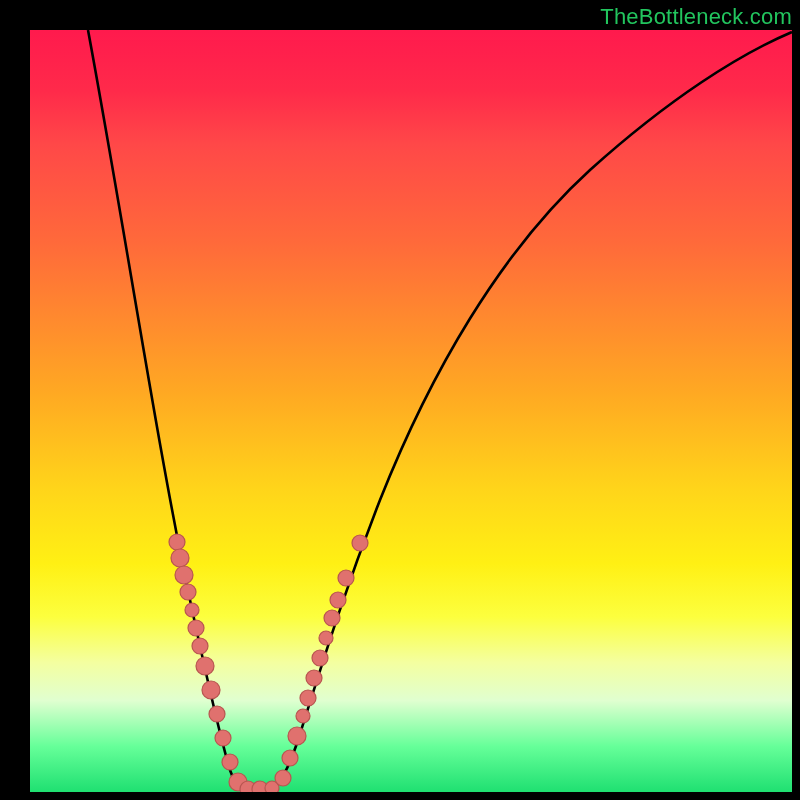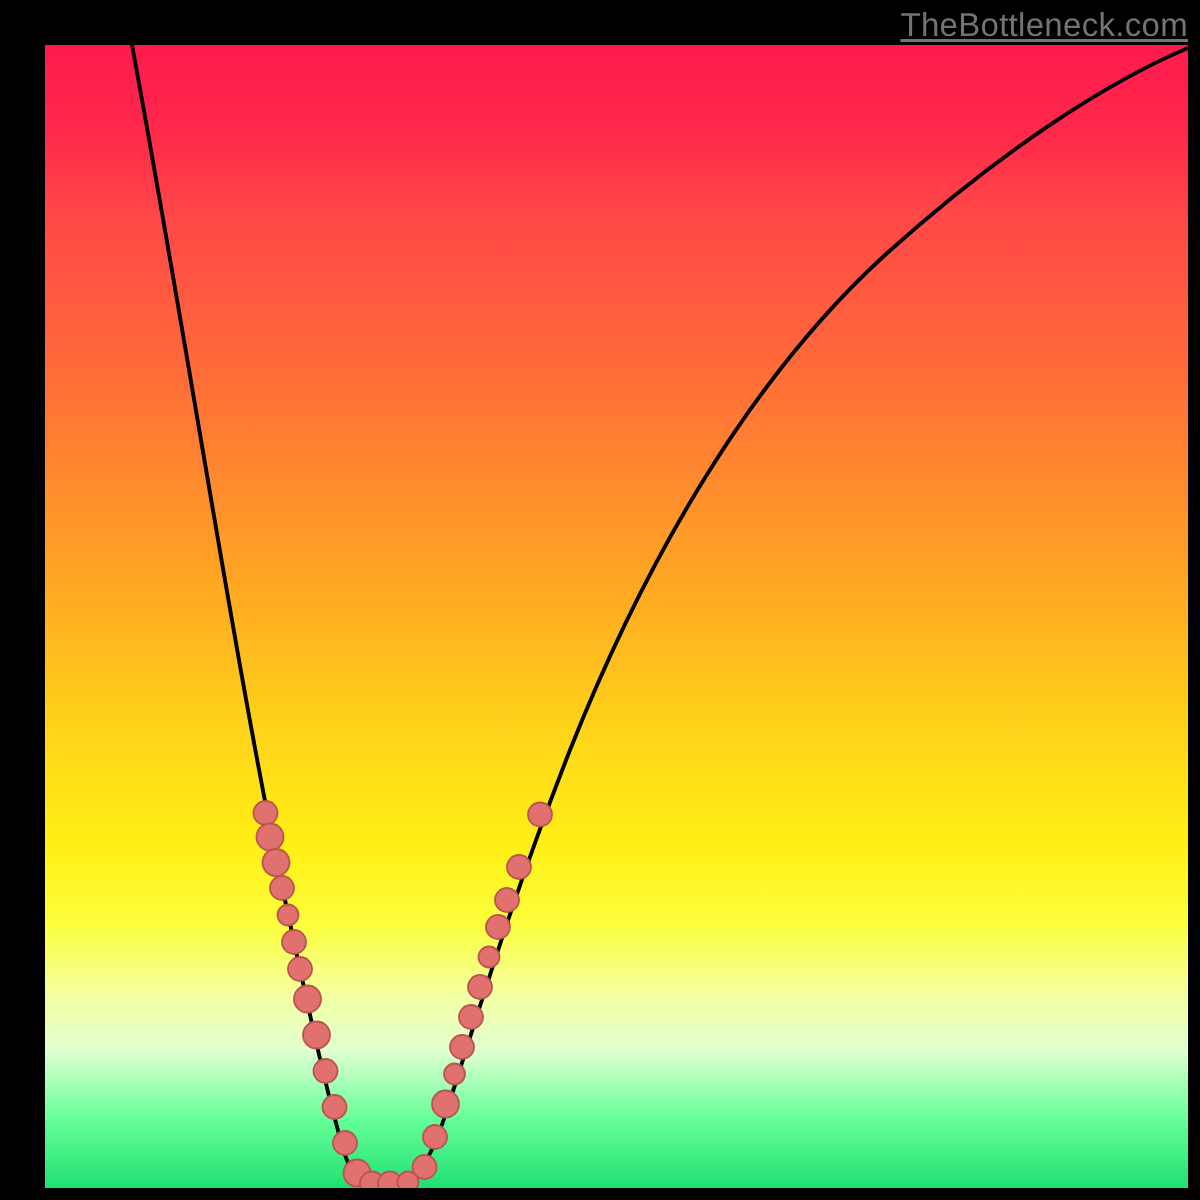--- a/index.html
+++ b/index.html
@@ -36,27 +36,26 @@
       #f4ffa0 83%,
       #e0ffd0 88%,
       #66ff99 94%,
       #1fe071 100%
     );
   }
   .watermark {
     position: absolute;
     top: 4px;
     right: 8px;
-    color: #737373;
+    color: #22c55e;
     font-size: 22px;
     font-weight: 500;
     letter-spacing: 0.2px;
     z-index: 50;
     user-select: none;
-    text-decoration: underline;
   }
   svg.curve {
     position: absolute;
     inset: 0;
     width: 100%;
     height: 100%;
   }
   .curve path {
     fill: none;
     stroke: #000;

